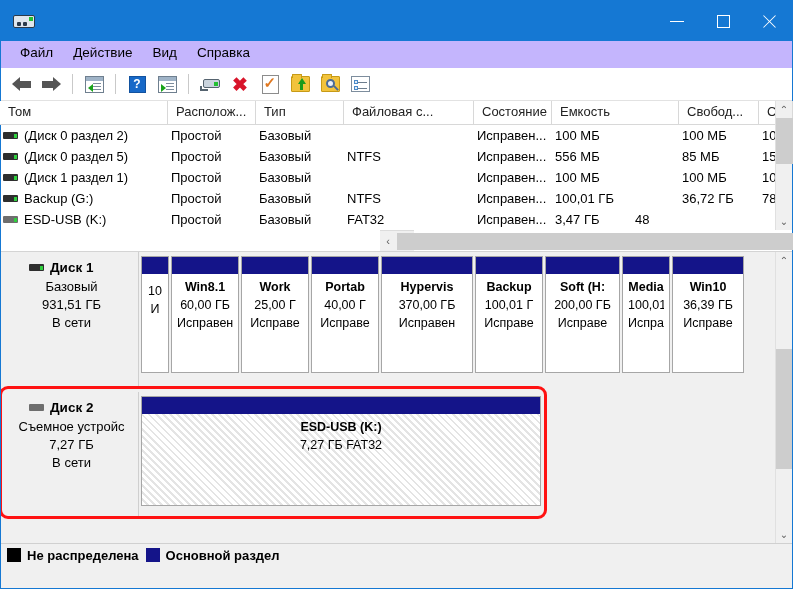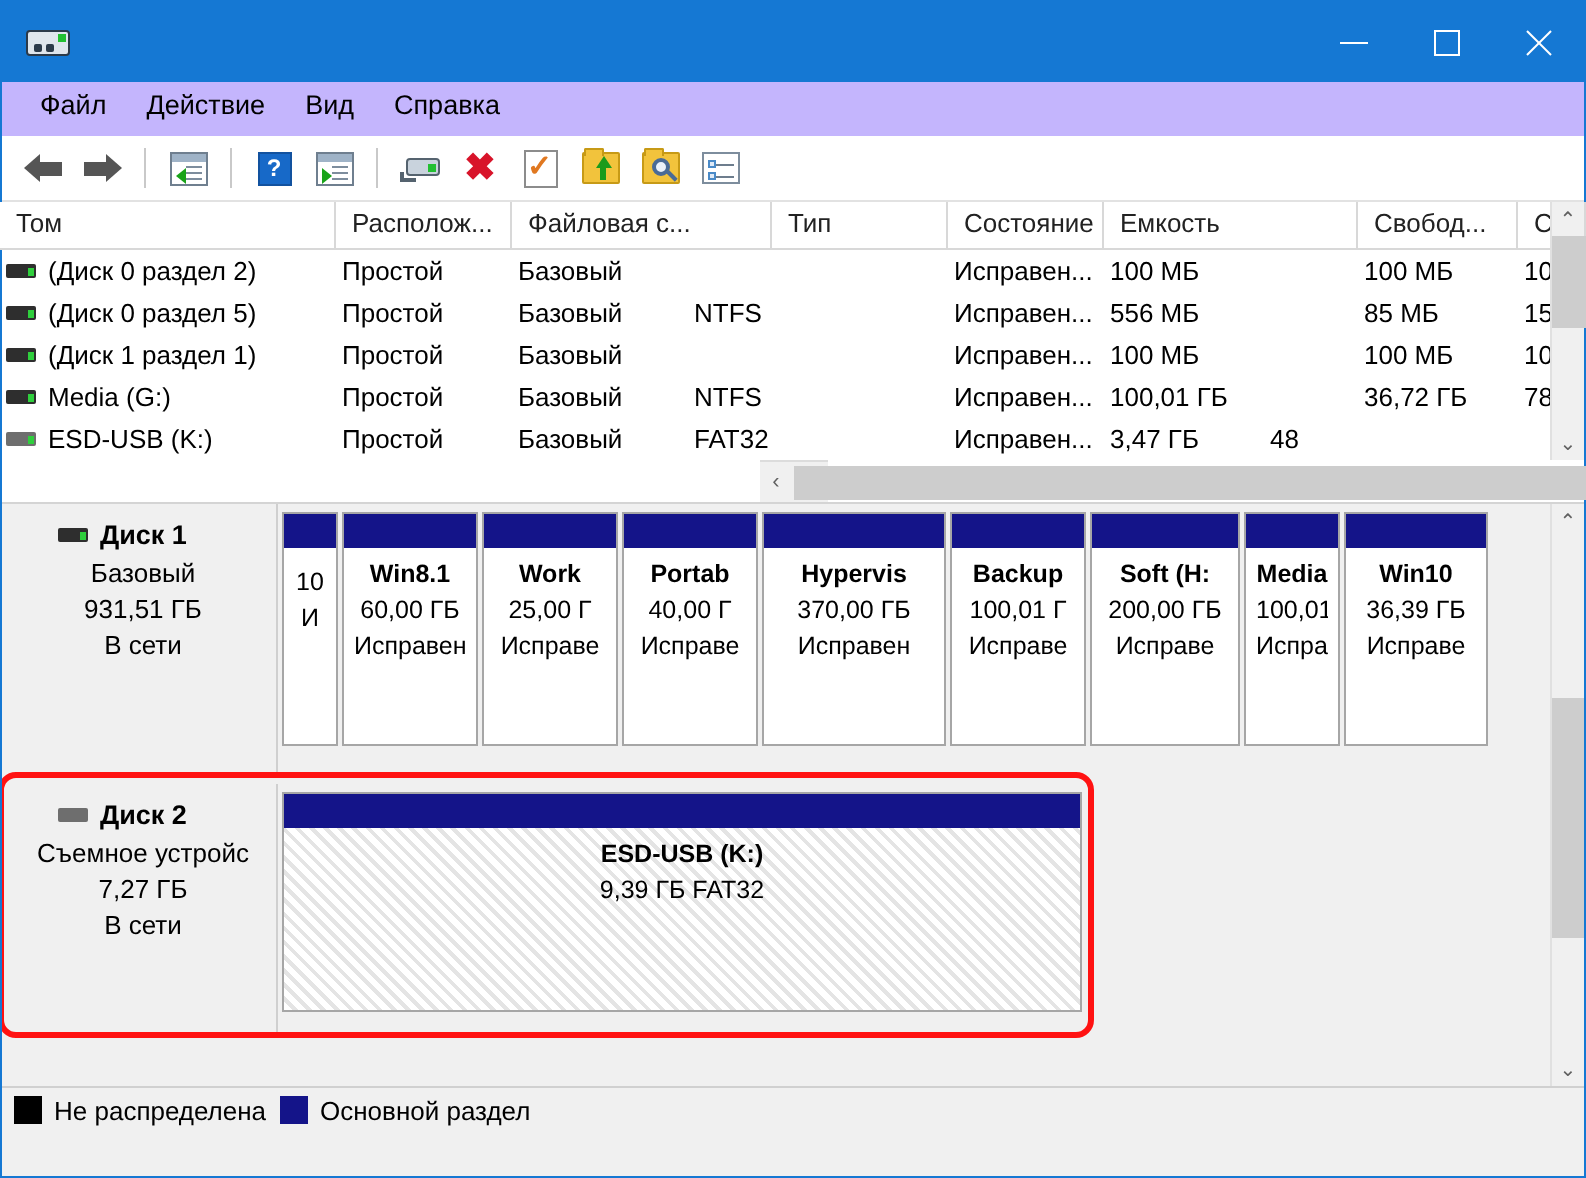--- a/index.html
+++ b/index.html
@@ -201,21 +201,21 @@
   .vscroll-graph {
     width:17px; background:#f0f0f0; border-left:1px solid #e0e0e0;
     display:flex; flex-direction:column; align-items:center; flex:0 0 17px;
   }
 
   
   .legend {
     flex:0 0 23px; height:23px; background:#f0f0f0; display:flex; align-items:center;
     padding-left:6px; gap:7px; border-top:1px solid #d0d0d0; font-size:13px;
   }
-  .leg { display:flex; align-items:center; gap:6px; }
+  .leg { display:flex; align-items:center; gap:6px;font-weight:bold; }
   .swatch { width:14px;height:14px; }
   .swatch.black { background:#000; }
   .swatch.blue { background:#141489; }
   .statusbar { flex:0 0 22px; background:#f0f0f0; }
 </style>
 </head>
 <body>
 
 <div class="window">
 
@@ -311,22 +311,22 @@
         <b style="top:9px"></b>
           <i style="top:11px"></i>
       </span>
     </div>
   </div>
 
   <div class="list-pane">
     <div class="list-head">
       <div class="hcell" style="width:168px">Том</div>
       <div class="hcell" style="width:88px">Располож...</div>
+      <div class="hcell" style="width:88px">Тип</div>
       <div class="hcell" style="width:130px">Файловая с...</div>
-      <div class="hcell" style="width:88px">Тип</div>
       <div class="hcell" style="width:78px">Состояние</div>
       <div class="hcell" style="width:127px">Емкость</div>
       <div class="hcell" style="width:80px">Свобод...</div>
       <div class="hcell" style="width:34px">С</div>
     </div>
 
     <div class="list-body">
       <div class="vrow">
         <span class="vol-ico"></span>
         <span class="cell" style="width:147px">(Диск 0 раздел 2)</span>
@@ -355,21 +355,21 @@
         <span class="cell" style="width:88px">Простой</span>
         <span class="cell" style="width:88px">Базовый</span>
         <span class="cell" style="width:130px"></span>
         <span class="cell" style="width:78px">Исправен...</span>
         <span class="cell" style="width:127px">100 МБ</span>
         <span class="cell" style="width:80px">100 МБ</span>
         <span class="cell" style="width:34px">10</span>
       </div>
       <div class="vrow">
         <span class="vol-ico"></span>
-        <span class="cell" style="width:147px">Media (G:)</span>
+        <span class="cell" style="width:147px">Backup (G:)</span>
         <span class="cell" style="width:88px">Простой</span>
         <span class="cell" style="width:88px">Базовый</span>
         <span class="cell" style="width:130px">NTFS</span>
         <span class="cell" style="width:78px">Исправен...</span>
         <span class="cell" style="width:127px">100,01 ГБ</span>
         <span class="cell" style="width:80px">36,72 ГБ</span>
         <span class="cell" style="width:34px">78</span>
       </div>
       <div class="vrow">
         <span class="vol-ico gray"></span>
@@ -497,21 +497,21 @@
           </div>
           <div class="disk-meta">Съемное устройс</div>
           <div class="disk-meta">7,27 ГБ</div>
           <div class="disk-meta">В сети</div>
         </div>
         <div class="parts">
           <div class="part" style="width:400px;height:110px">
             <div class="part-head"></div>
             <div class="part-body hatched">
               <div class="part-name">ESD-USB  (K:)</div>
-              <div class="part-line">9,39 ГБ FAT32</div>
+              <div class="part-line">7,27 ГБ FAT32</div>
             </div>
           </div>
         </div>
       </div>
 
       <div class="highlight-box" style="left:-2px; top:134px; width:548px; height:133px"></div>
     </div>
 
     <div class="vscroll-graph">
       <div class="vs-arrow">⌃</div>

